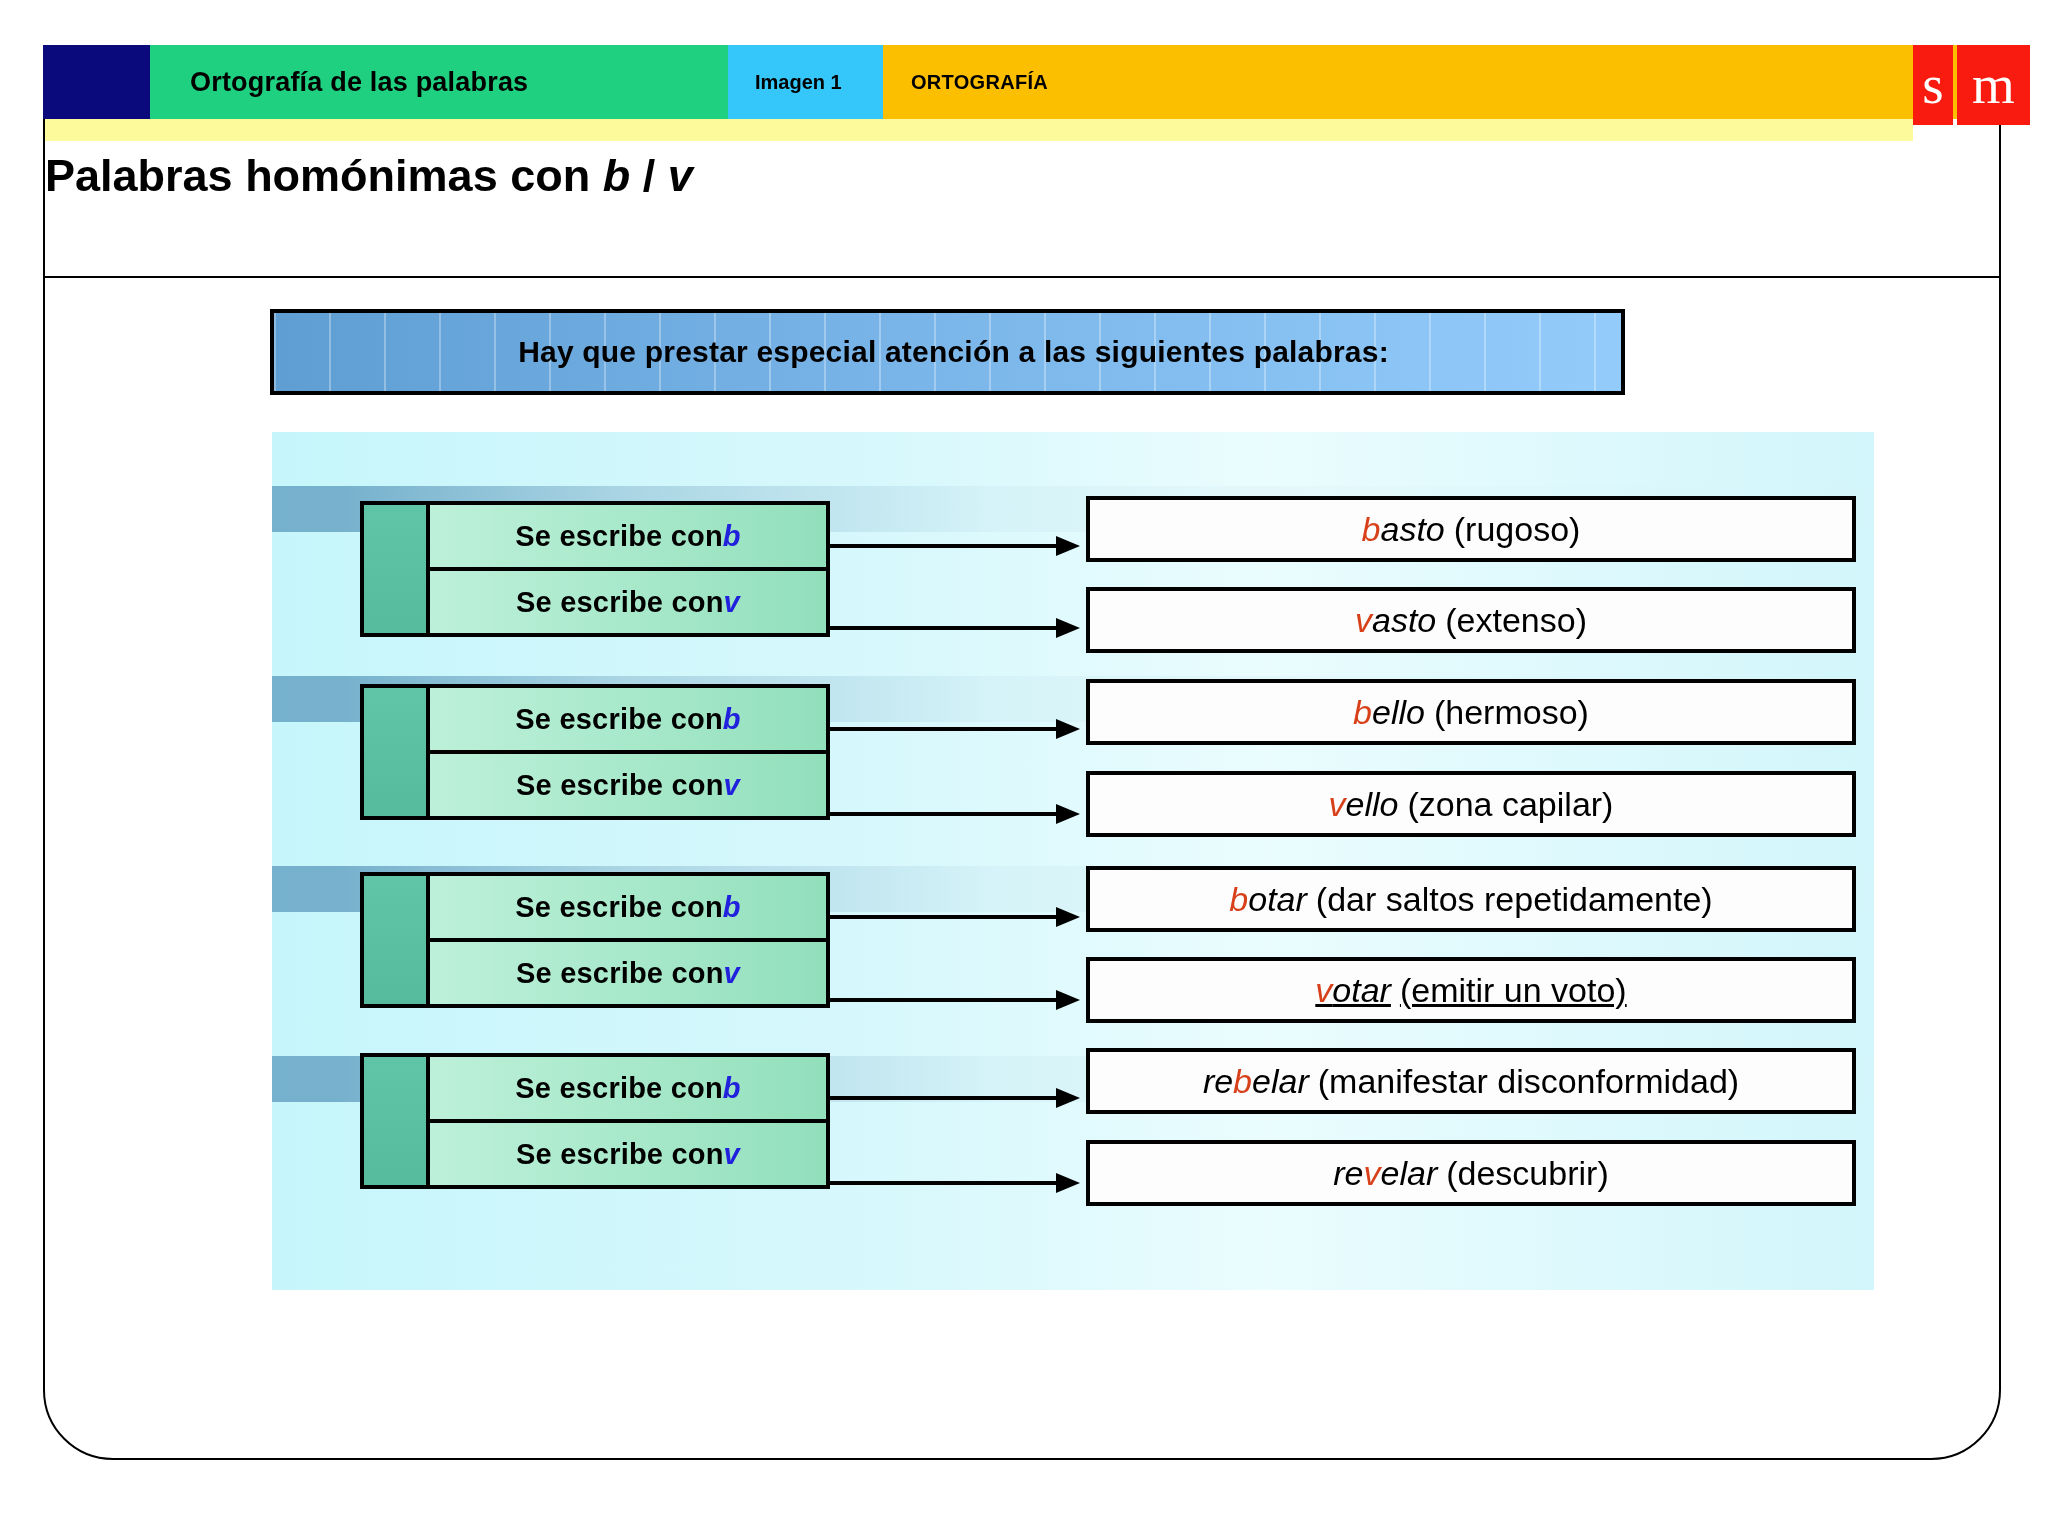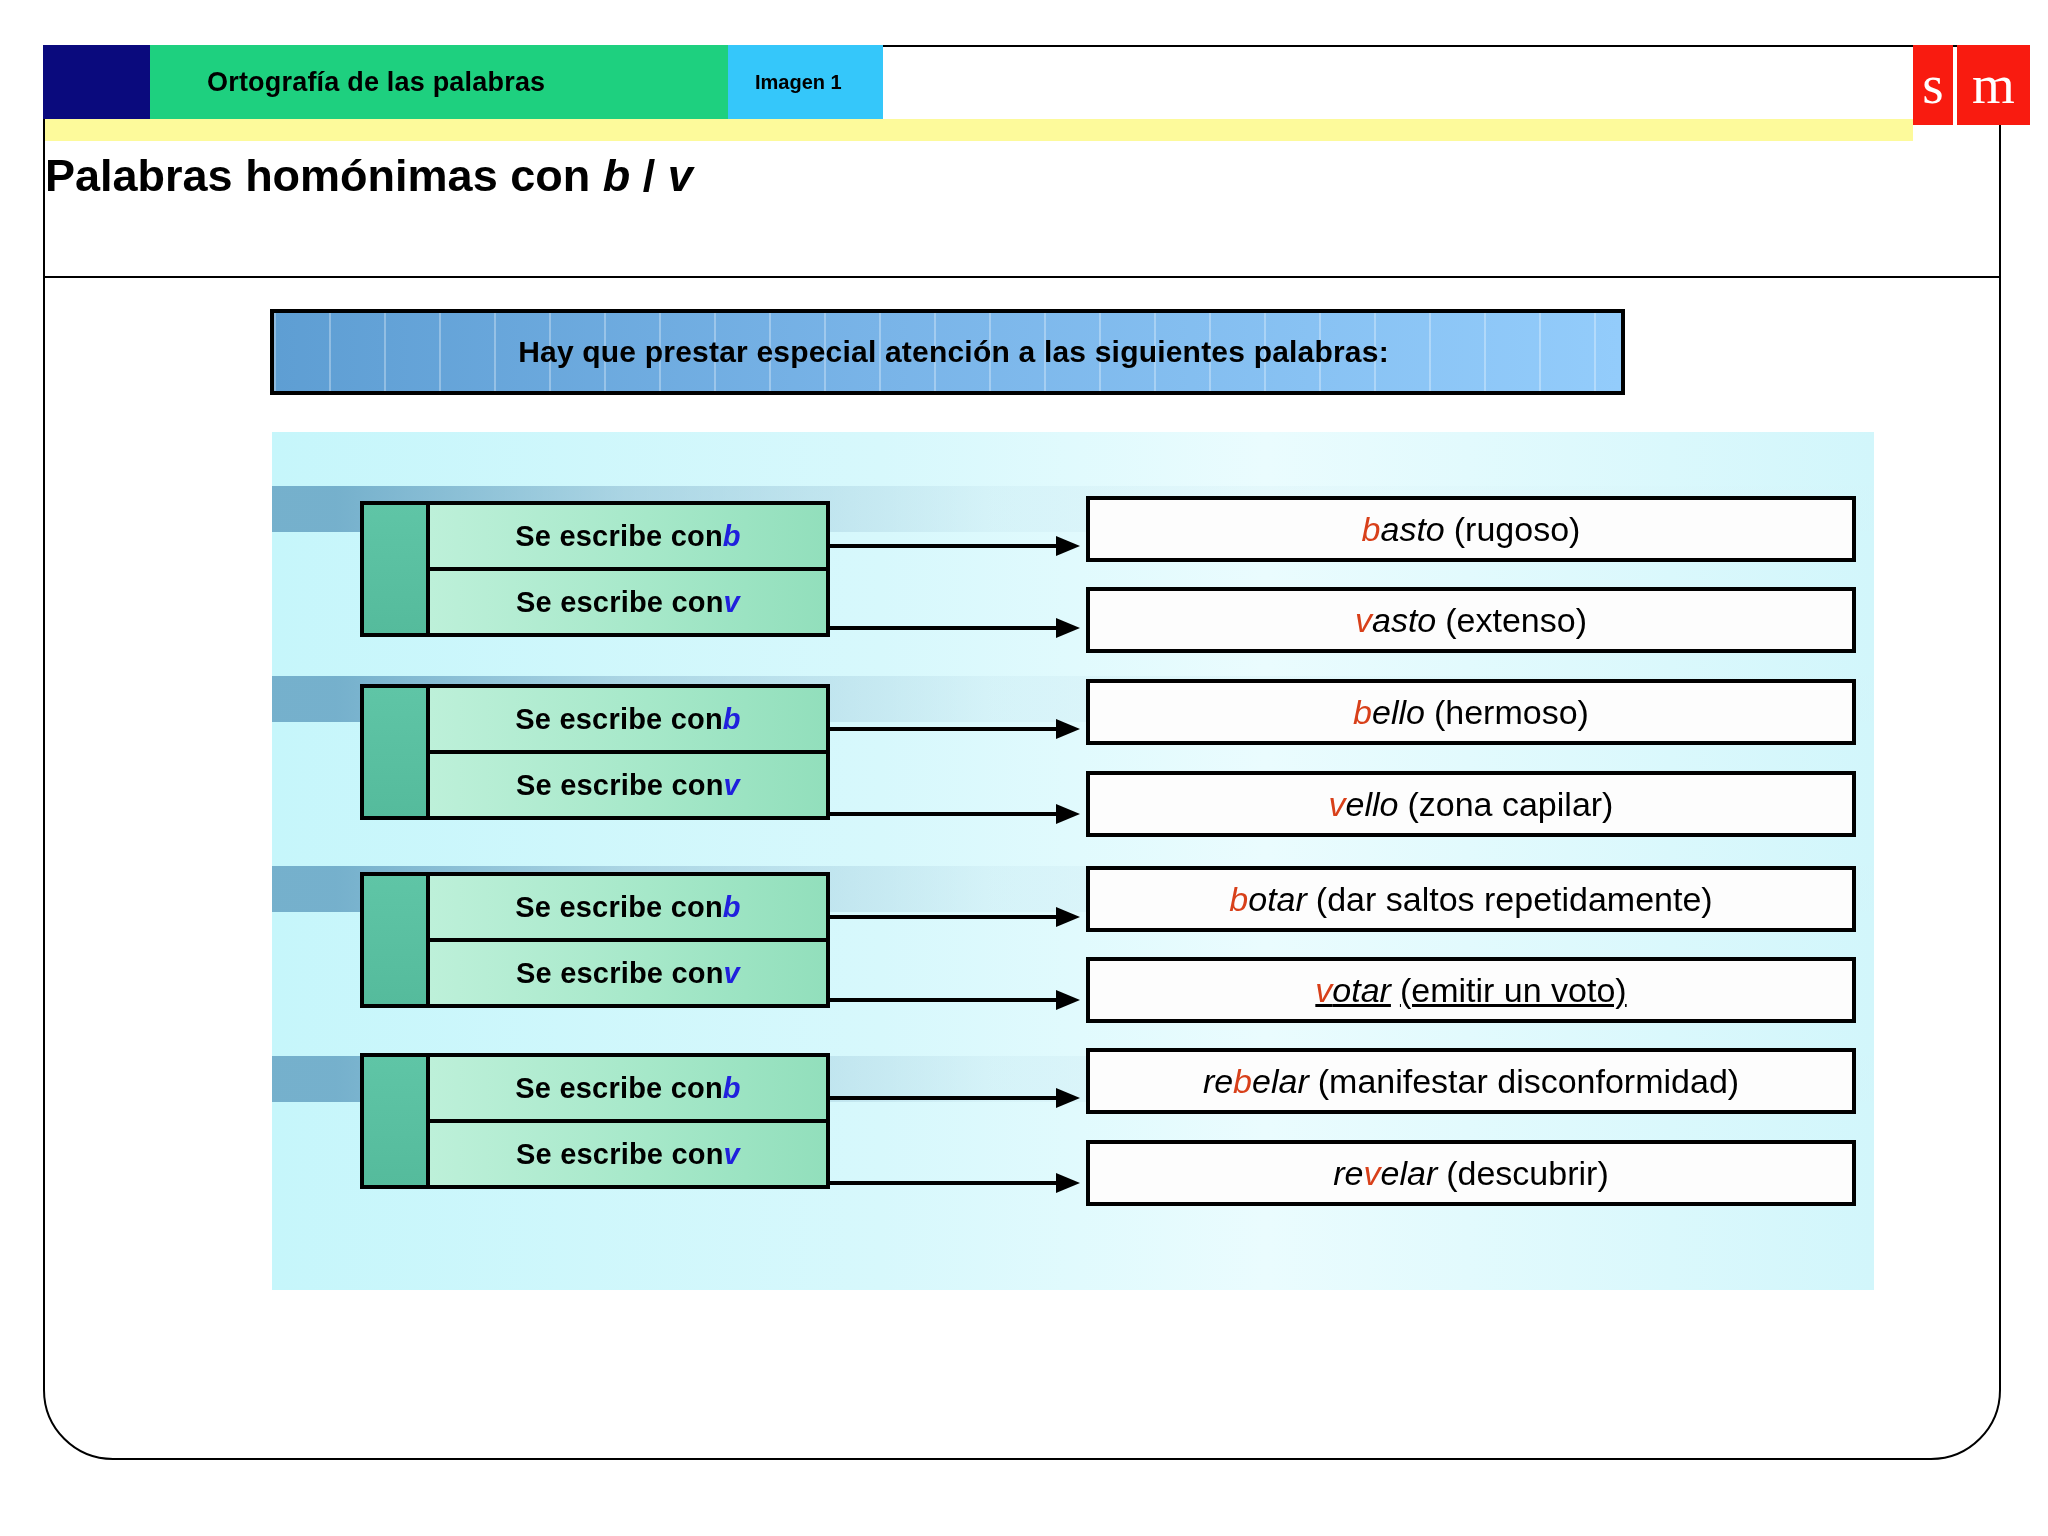--- a/index.html
+++ b/index.html
@@ -44,21 +44,21 @@
     flex: none;
   }
   .bar-green {
     flex: none;
     width: 578px;
     background: #1ed07f;
     display: flex;
     align-items: center;
   }
   .bar-green span {
-    padding-left: 57px;
+    padding-left: 40px;
     font-size: 27px;
     font-weight: bold;
     color: #000;
     letter-spacing: .2px;
   }
   .bar-cyan {
     flex: none;
     width: 155px;
     background: #35c7fa;
     display: flex;
@@ -298,20 +298,23 @@
 </div>
 
 <div id="top-bar">
   <div class="bar-navy"></div>
   <div class="bar-green">
     <span>Ortografía de las palabras</span>
   </div>
   <div class="bar-cyan">
     <span>Imagen 1</span>
   </div>
+  <div class="bar-amber">
+    <span>ORTOGRAFÍA</span>
+  </div>
 </div>
 
 <div id="sm-logo">
   <div class="sm-half sm-s">s</div>
   <div class="sm-half sm-m">m</div>
 </div>
 
 <div id="yellow-strip"></div>
 
 <div id="slide-title">

